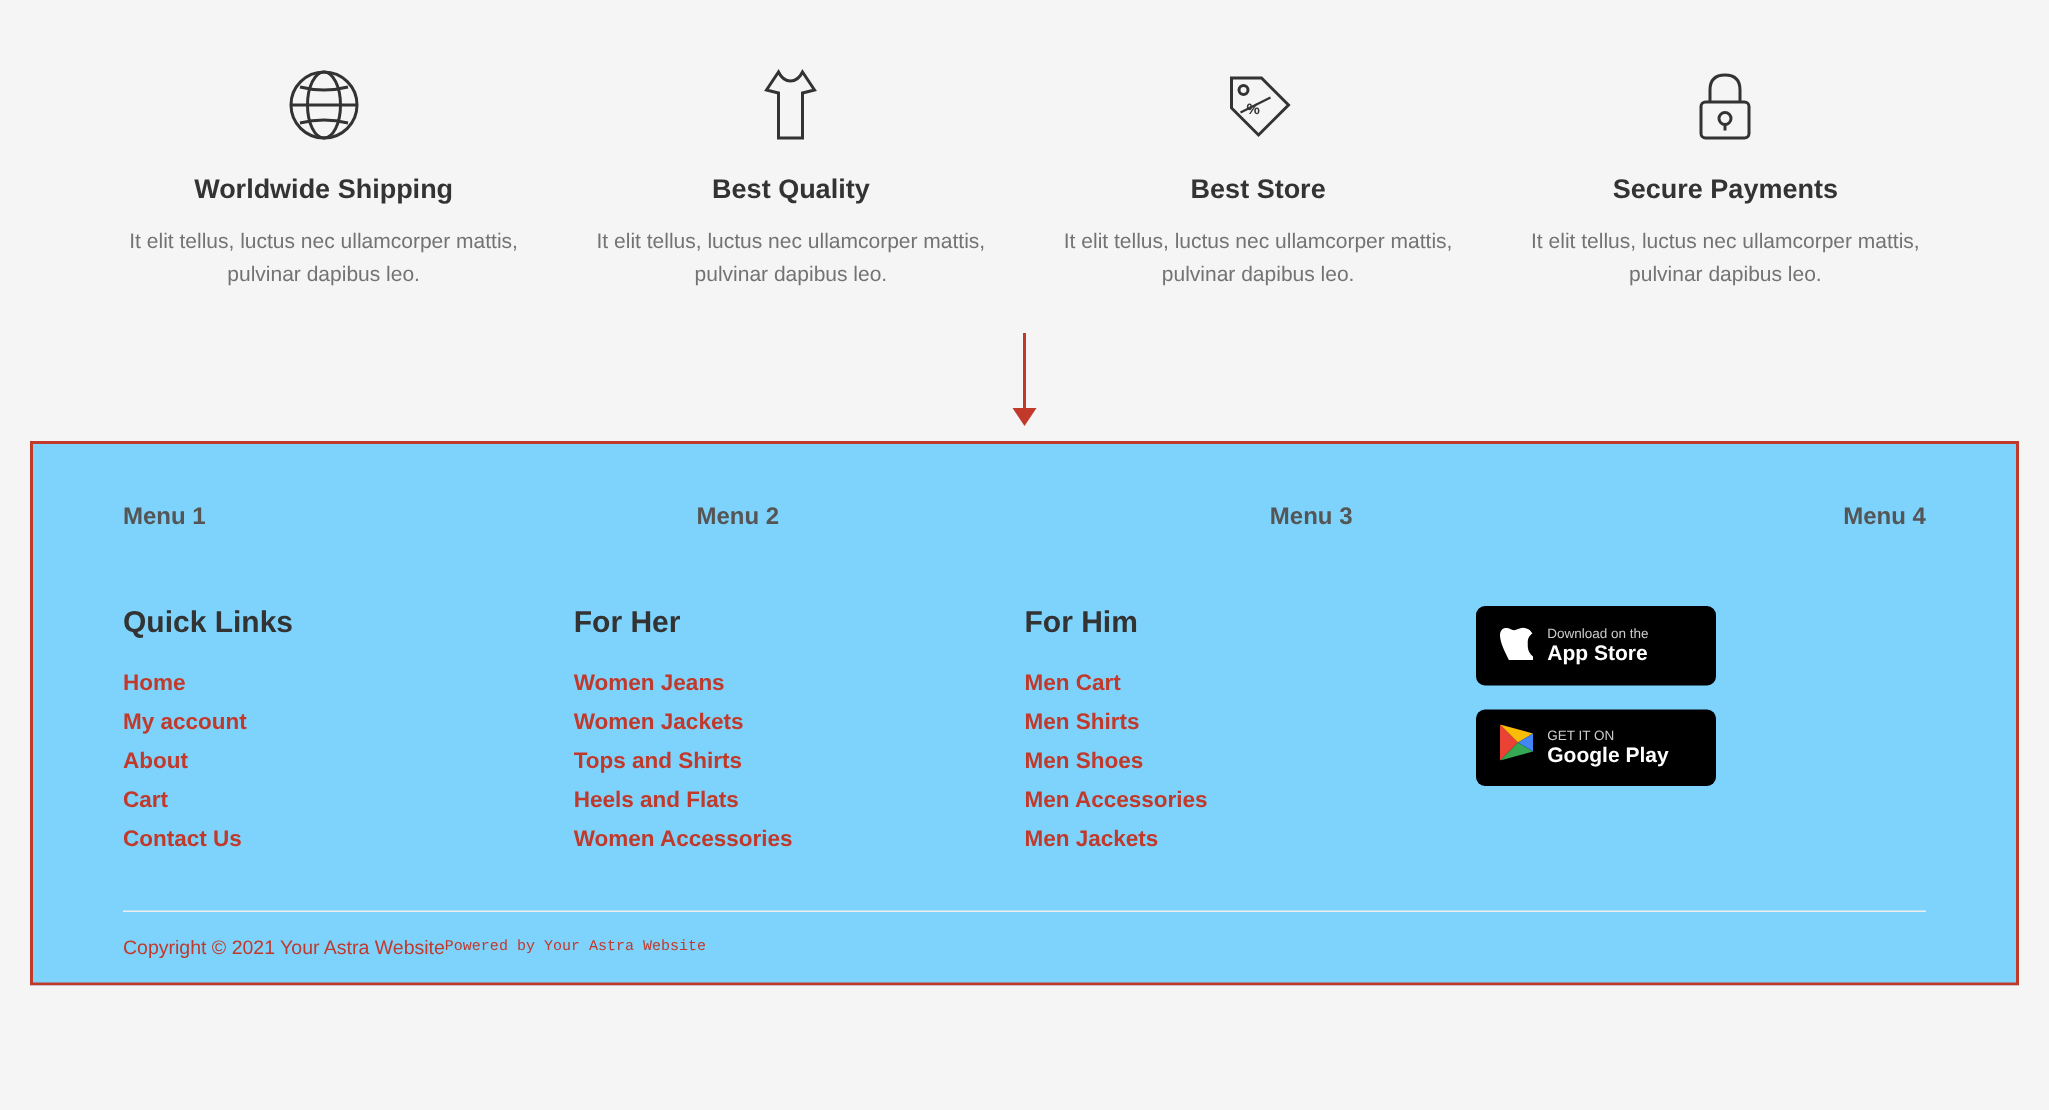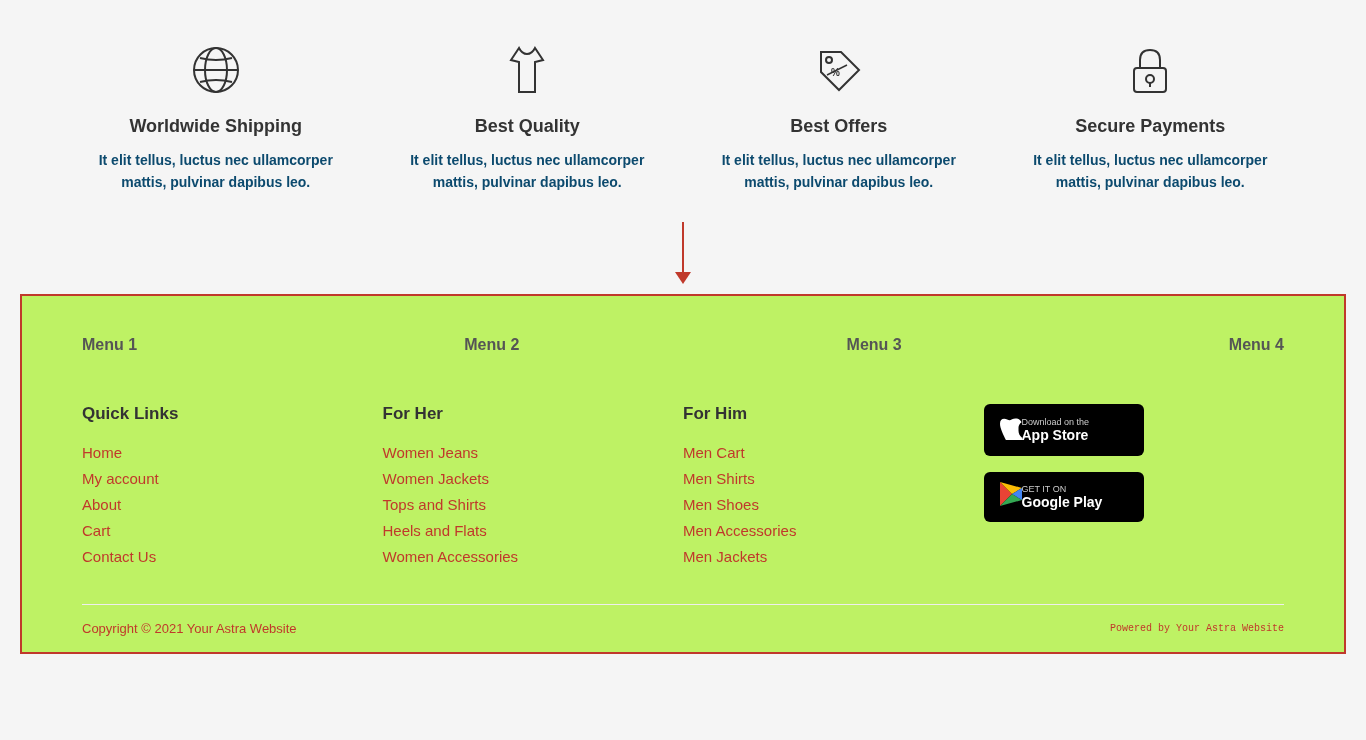--- a/index.html
+++ b/index.html
@@ -28,23 +28,22 @@
 
     .feature-title {
       font-size: 18px;
       font-weight: 700;
       color: #333;
       margin-bottom: 12px;
     }
 
     .feature-desc {
       font-size: 14px;
-      color: #0c4a6e;
+      color: #737373;
       line-height: 1.6;
-      font-weight: bold;
     }
 
     .arrow-container {
       position: absolute;
       left: 50%;
       bottom: -60px;
       transform: translateX(-50%);
       display: flex;
       flex-direction: column;
       align-items: center;
@@ -58,21 +57,21 @@
 
     .arrow-head {
       width: 0;
       height: 0;
       border-left: 8px solid transparent;
       border-right: 8px solid transparent;
       border-top: 12px solid #c0392b;
     }
 
     .footer-section {
-      background: #bef264;
+      background: #7dd3fc;
       border: 2px solid #c0392b;
       margin: 70px 20px 0;
       padding: 40px 60px 0;
     }
 
     .footer-menus {
       display: flex;
       justify-content: space-between;
       margin-bottom: 30px;
     }
@@ -88,53 +87,55 @@
       display: flex;
       justify-content: space-between;
       padding-bottom: 30px;
     }
 
     .footer-col {
       flex: 1;
     }
 
     .footer-col-title {
-      font-size: 17px;
+      font-size: 20px;
       font-weight: 700;
       color: #333;
       margin-bottom: 20px;
     }
 
     .footer-links {
       list-style: none;
     }
 
     .footer-links li {
       margin-bottom: 8px;
     }
 
     .footer-links a {
       color: #c0392b;
       text-decoration: none;
       font-size: 15px;
+      font-weight: bold;
     }
 
     .app-buttons {
       display: flex;
       flex-direction: column;
       gap: 16px;
     }
 
     .app-btn {
       background: #000;
       color: #fff;
       border-radius: 6px;
       padding: 10px 16px;
       display: flex;
       align-items: center;
+      gap: 10px;
       cursor: pointer;
       width: 160px;
       text-decoration: none;
     }
 
     .app-btn-icon {
       font-size: 24px;
     }
 
     .app-btn-text {
@@ -150,21 +151,20 @@
     .app-btn-large {
       font-size: 14px;
       font-weight: bold;
       color: #fff;
     }
 
     .footer-bottom {
       border-top: 1px solid #eee;
       padding: 16px 0;
       display: flex;
-      justify-content: space-between;
       align-items: center;
       margin: 0 0;
     }
 
     .footer-copyright {
       font-size: 13px;
       color: #c0392b;
     }
 
     .footer-powered {
@@ -209,21 +209,21 @@
 
   <div class="feature-item">
     <div class="feature-icon">
       <svg viewBox="0 0 60 60" fill="none" xmlns="http://www.w3.org/2000/svg">
         <path d="M12 12 L12 32 L30 50 L50 30 L32 12 Z" stroke="#333" stroke-width="2" fill="none"></path>
         <circle cx="20" cy="20" r="3" stroke="#333" stroke-width="2"></circle>
         <line x1="18" y1="35" x2="38" y2="25" stroke="#333" stroke-width="1.5"></line>
         <text x="22" y="36" font-size="10" fill="#333" font-weight="bold">%</text>
       </svg>
     </div>
-    <div class="feature-title">Best Offers</div>
+    <div class="feature-title">Best Store</div>
     <div class="feature-desc">It elit tellus, luctus nec ullamcorper mattis, pulvinar dapibus leo.</div>
   </div>
 
   <div class="feature-item">
     <div class="feature-icon">
       <svg viewBox="0 0 60 60" fill="none" xmlns="http://www.w3.org/2000/svg">
         <rect x="14" y="28" width="32" height="24" rx="3" stroke="#333" stroke-width="2"></rect>
         <path d="M20 28 L20 20 Q20 10 30 10 Q40 10 40 20 L40 28" stroke="#333" stroke-width="2" fill="none"></path>
         <circle cx="30" cy="39" r="4" stroke="#333" stroke-width="2"></circle>
         <line x1="30" y1="43" x2="30" y2="47" stroke="#333" stroke-width="2"></line>

